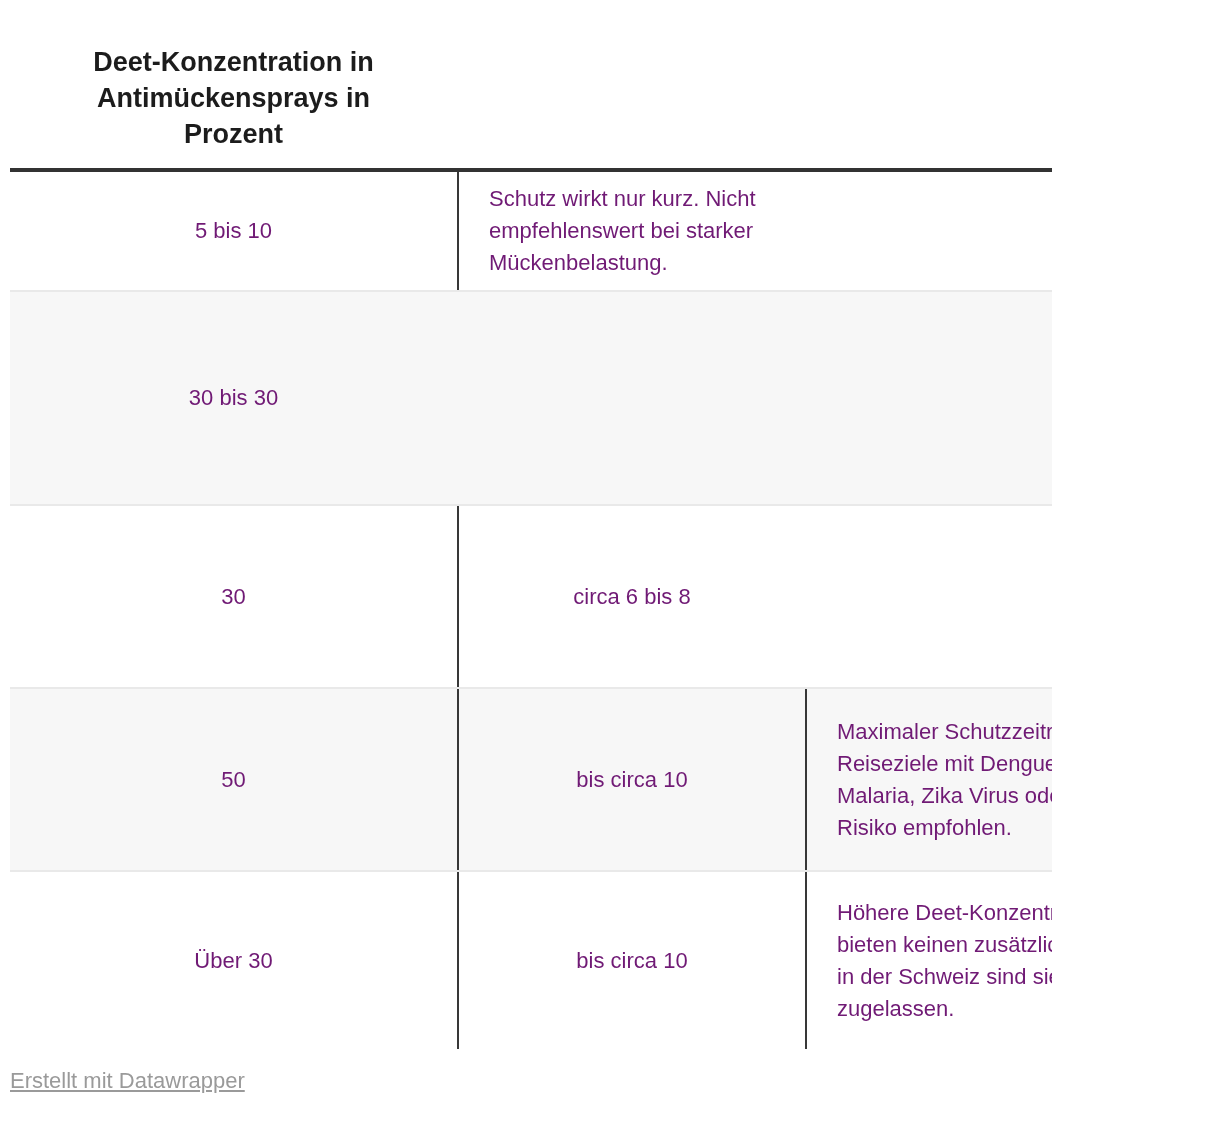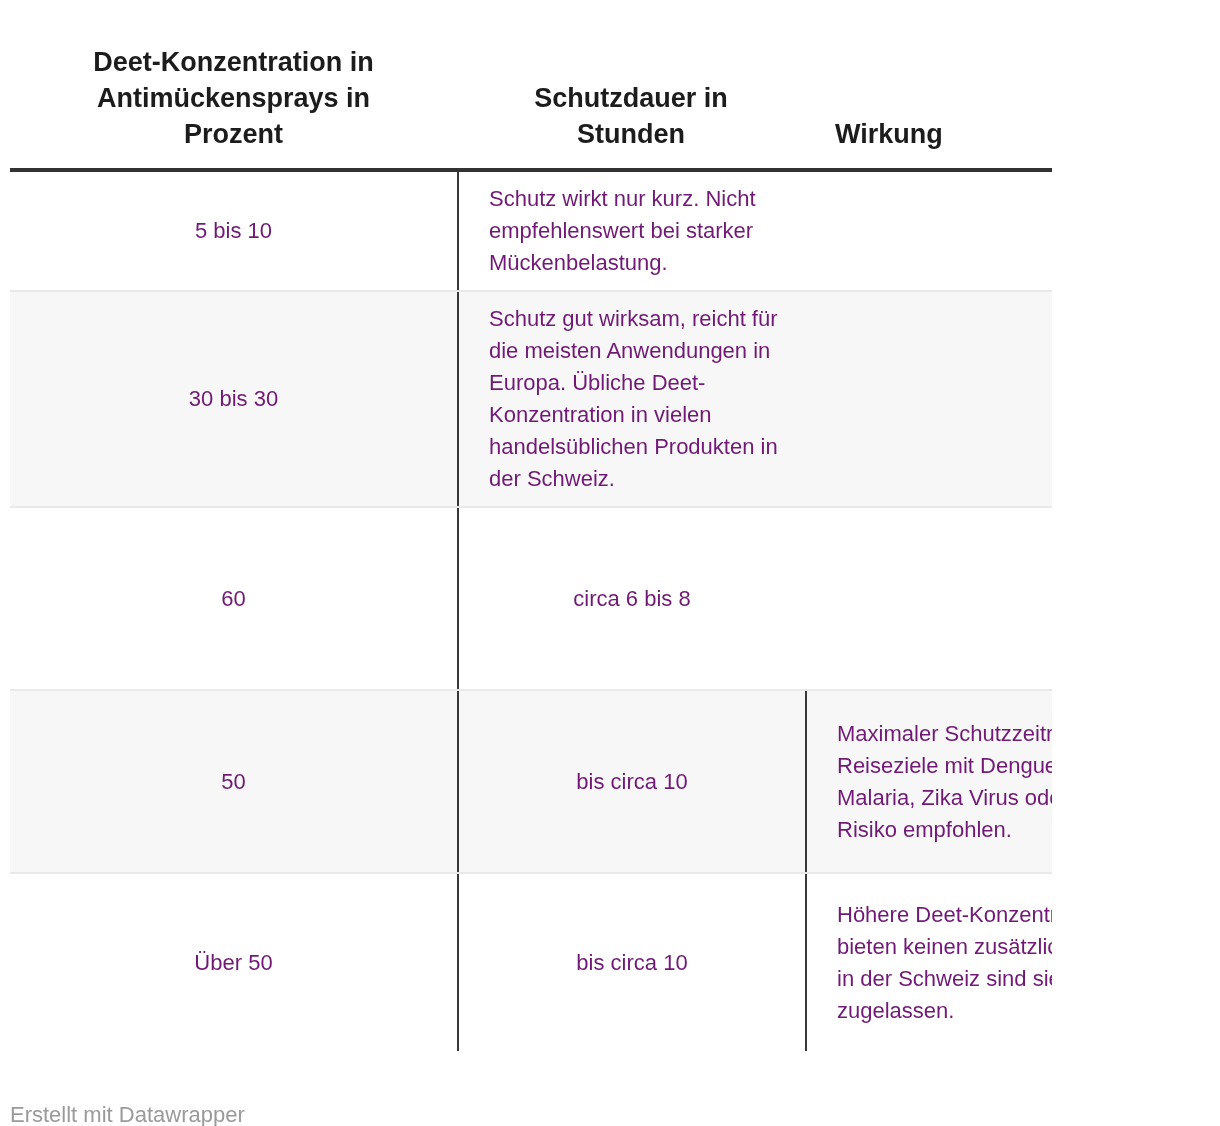--- a/index.html
+++ b/index.html
@@ -71,88 +71,80 @@
   }
   .cell.c2, .cell.c3 { border-left: 2px solid #383838; }
   .cell.c3 {
     justify-content: flex-start;
     text-align: left;
     padding-left: 30px;
     padding-right: 16px;
   }
   
   .footer {
-    margin: 52px 0 0 10px;
+    margin: 20px 0 0 10px;
     font-size: 22px;
     line-height: 24px;
     color: #9a9a9a;
+    text-decoration: underline;
   }
 </style>
 </head>
 <body>
 
 <div class="page">
   <div class="data-table">
 
     <div class="thead">
       <div class="th c1">
         <span>Deet-Konzentration in Antimückensprays in Prozent</span>
-      </div>
-      <div class="th c2">
-        <span>Schutzdauer in Stunden</span>
-      </div>
-      <div class="th c3">
-        <span>Wirkung</span>
       </div>
     </div>
 
     <div class="tbody">
 
       <div class="row">
         <div class="cell c1">
             <span>5 bis 10</span>
           </div>
         <div class="cell c3">
             <span>Schutz wirkt nur kurz. Nicht empfehlenswert bei starker Mückenbelastung.</span>
           </div>
       </div>
 
       <div class="row">
         <div class="cell c1">
             <span>30 bis 30</span>
           </div>
-        <div class="cell c3">
-            <span>Schutz gut wirksam, reicht für die meisten Anwendungen in Europa. Übliche Deet-Konzentration in vielen handelsüblichen Produkten in der Schweiz.</span>
-          </div>
       </div>
 
       <div class="row">
         <div class="cell c1">
-            <span>60</span>
+            <span>30</span>
           </div>
         <div class="cell c2">
             <span>circa 6 bis 8</span>
           </div>
       </div>
 
       <div class="row">
         <div class="cell c1">
             <span>50</span>
           </div>
         <div class="cell c2">
             <span>bis circa 10</span>
           </div>
         <div class="cell c3">
             <span>Maximaler Schutzzeitraum. Für Reiseziele mit Denguefieber, Malaria, Zika Virus oder Gelbfieber-Risiko empfohlen.</span>
           </div>
       </div>
 
       <div class="row">
         <div class="cell c1">
-            <span>Über 50</span>
+            <span>Über 30</span>
           </div>
         <div class="cell c2">
             <span>bis circa 10</span>
           </div>
         <div class="cell c3">
             <span>Höhere Deet-Konzentrationen bieten keinen zusätzlichen Schutz, in der Schweiz sind sie auch nicht zugelassen.</span>
           </div>
       </div>
 
     </div>

